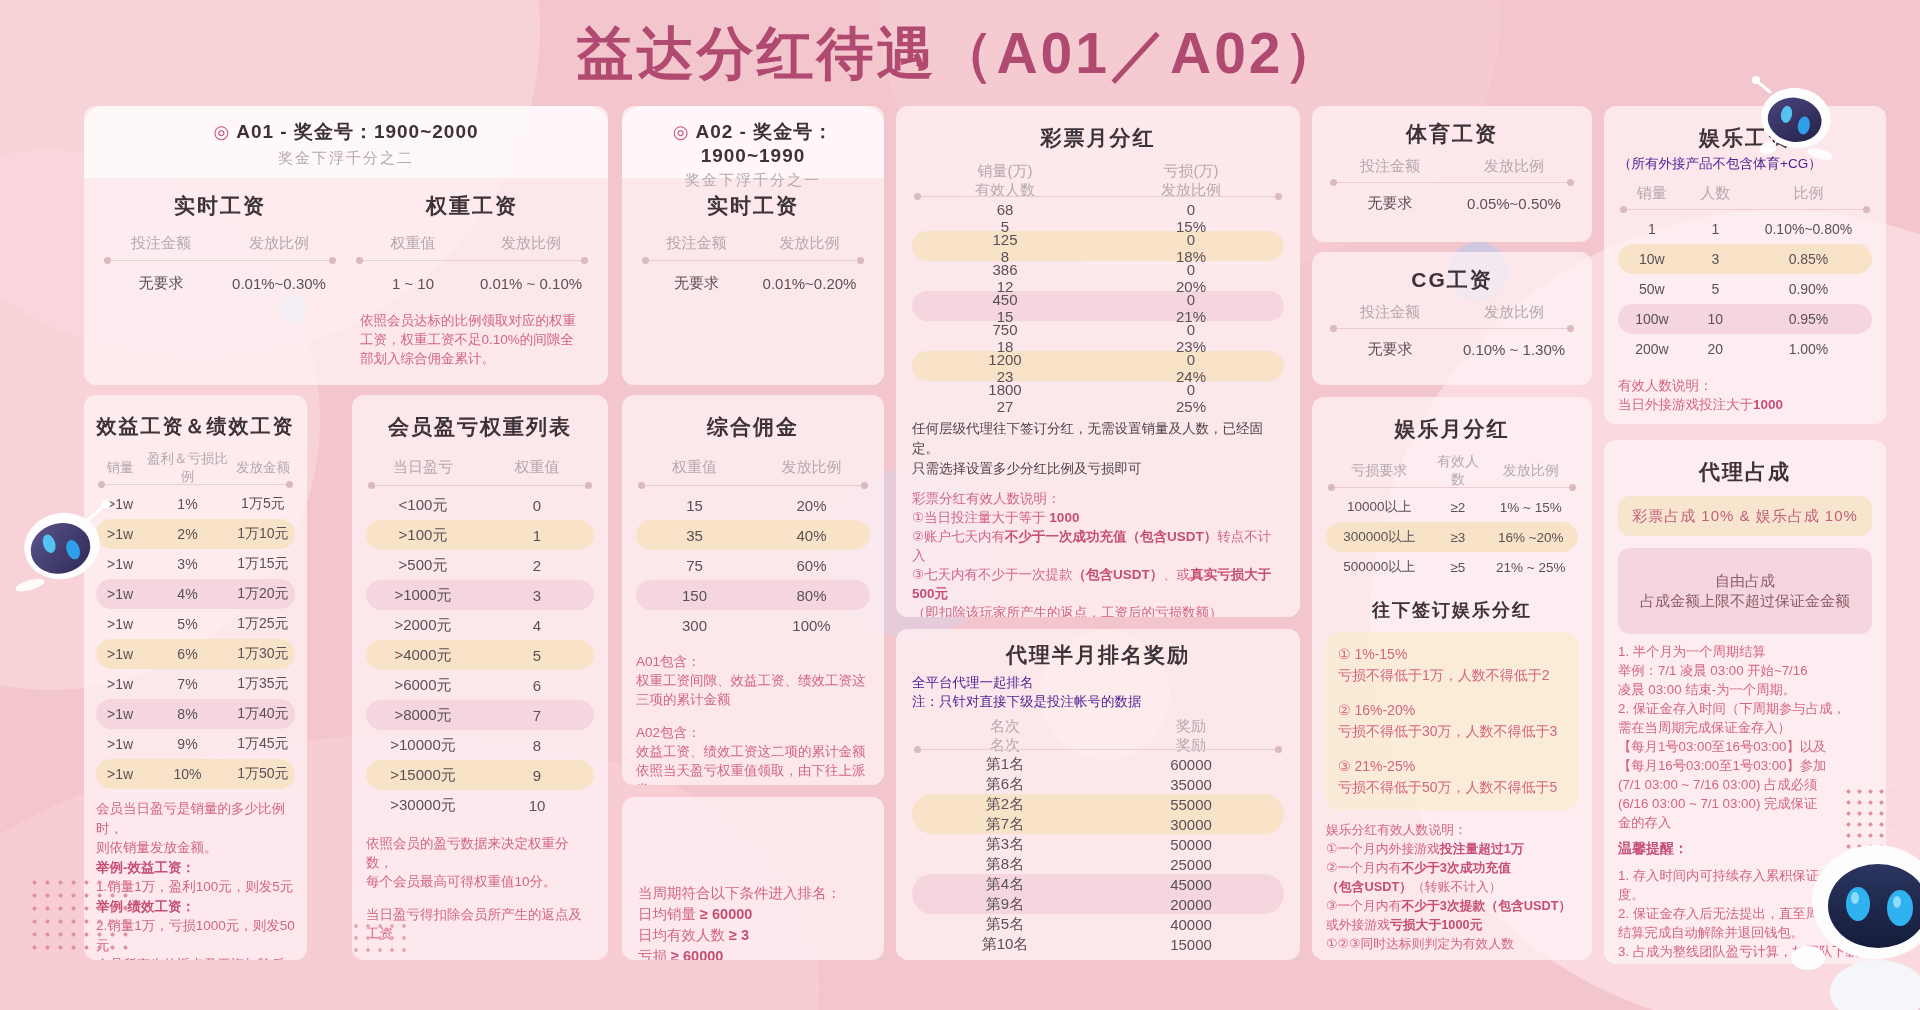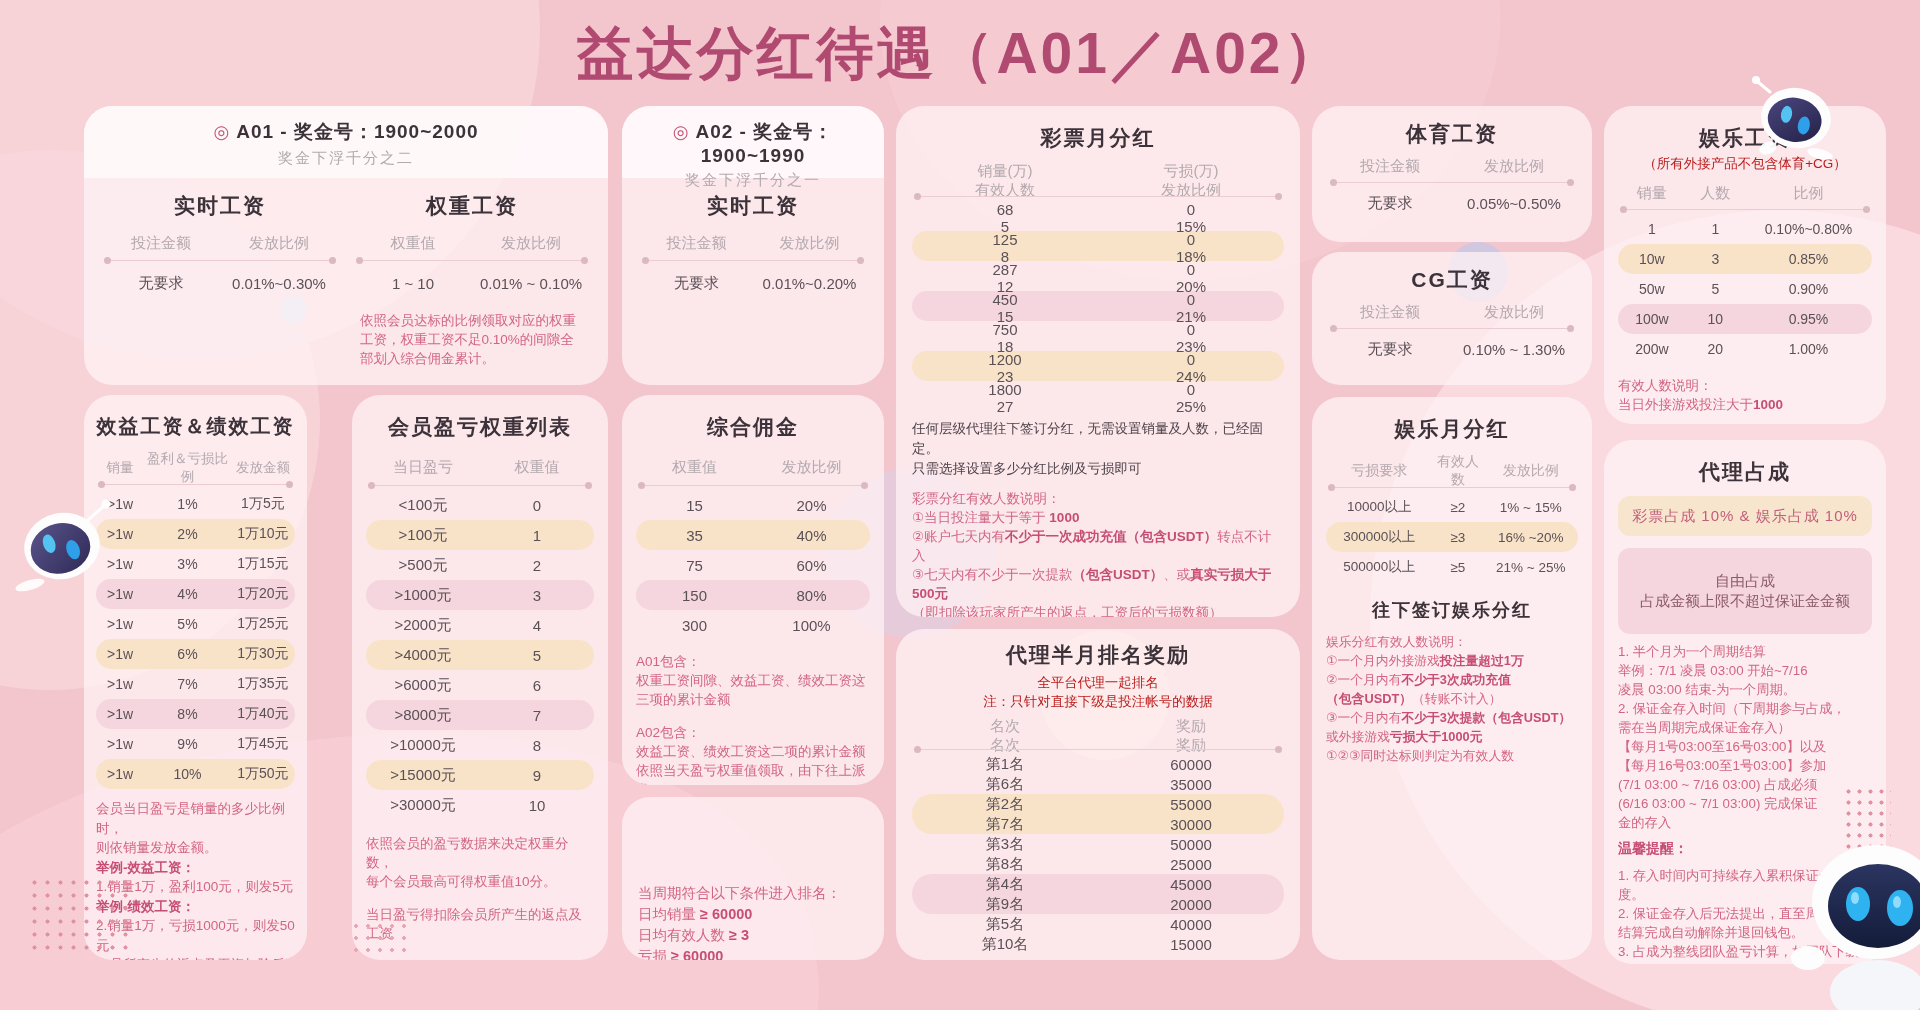--- a/index.html
+++ b/index.html
@@ -12,21 +12,21 @@
 #blob-bottom{left:-160px;top:740px;width:980px;height:560px;background:rgba(247,206,213,.8);transform:rotate(-7deg);border-radius:48%}
 #blob-top-mid{left:880px;top:-240px;width:620px;height:520px;background:rgba(247,206,212,.6)}
 #blob-lav1{left:1448px;top:242px;width:60px;height:60px;background:rgba(199,200,230,.8)}
 #blob-lav2{left:826px;top:468px;width:170px;height:170px;background:rgba(216,211,234,.45)}
 #blob-blue{left:280px;top:296px;width:27px;height:27px;background:rgba(207,224,244,.9)}
 #blob-cream{left:1040px;top:630px;width:130px;height:130px;background:rgba(248,227,205,.55)}
 
 .page-title{position:absolute;top:16px;left:0;right:0;text-align:center;font-size:57px;font-weight:bold;
  color:#b04a71;letter-spacing:3px}
 
-.card{position:absolute;background:rgba(255,243,245,.74);border-radius:28px;padding:12px 16px;overflow:hidden}
+.card{position:absolute;background:rgba(255,243,245,.74);border-radius:12px;padding:12px 16px;overflow:hidden}
 .card-title{font-size:21px;font-weight:bold;color:#3c3239;text-align:center;letter-spacing:2px;margin-top:6px}
 
 .table{margin-top:10px}
 .trow{display:grid;align-items:center;text-align:center;color:#5a5157;font-size:15px;height:30px;border-radius:15px}
 .trow.thead{height:32px}
 .trow.thead .tcell{color:#b3a9ae;font-size:15px}
 .hl-orange{background:#f9e3c8}
 .hl-pink{background:#f5d6de}
 .tdivider{height:1px;background:#e9cdd3;margin:2px 6px 4px;position:relative}
 .tdivider::before,.tdivider::after{content:"";position:absolute;width:7px;height:7px;border-radius:50%;background:#dbb9c1;top:-3px}
@@ -55,21 +55,21 @@
 .bullet-icon{color:#c64e74;margin-right:6px;font-size:18px}
 .split-sub{color:#b3a9ae;font-size:15px;margin-top:4px;letter-spacing:2px}
 .split-body{display:flex;padding:0 10px}
 .half{flex:1;padding:0 8px}
 .sec-title{margin-top:14px;font-size:21px;font-weight:bold;color:#3c3239;text-align:center;letter-spacing:2px}
 .mini{margin-top:8px}
 .mini .trow{height:36px}
 .mini .trow.thead{height:30px}
 .weight-note{margin-top:10px;padding:0 6px}
 
-.sub-orange{color:#b91c1c;font-size:13.5px;text-align:center;line-height:19px;margin-top:4px}
+.sub-orange{color:#4c1d95;font-size:13.5px;text-align:left;line-height:19px;margin-top:4px}
 .sign-title{margin-top:16px;font-size:18px;font-weight:bold;color:#3c3239;text-align:center;letter-spacing:2px}
 .box-cream{margin-top:10px;background:rgba(250,235,213,.92);border-radius:14px;padding:12px 12px;
  color:#d26583;font-size:14px;line-height:21px}
 .box-cream .note-line.blank{height:8px}
 .box-orange{margin-top:10px;background:rgba(248,229,202,.95);border-radius:12px;height:40px;line-height:40px;
  text-align:center;color:#c05f7c;font-size:15px;letter-spacing:1px}
 .box-pink{margin-top:12px;background:rgba(245,213,220,.95);border-radius:12px;padding:23px 4px;text-align:center;
  color:#8a5a68;font-size:15px;line-height:20px}
 .warm-title{color:#c64e74;font-weight:bold;font-size:14px;margin-top:8px}
 #card-share .note-rose{font-size:13.3px;line-height:19px;margin-top:8px}
@@ -209,21 +209,21 @@
         <div class="tcell">5</div>
         <div class="tcell">15%</div>
       </div>
       <div class="trow hl-orange">
         <div class="tcell">125</div>
         <div class="tcell">0</div>
         <div class="tcell">8</div>
         <div class="tcell">18%</div>
       </div>
       <div class="trow">
-        <div class="tcell">287</div>
+        <div class="tcell">386</div>
         <div class="tcell">0</div>
         <div class="tcell">12</div>
         <div class="tcell">20%</div>
       </div>
       <div class="trow hl-pink">
         <div class="tcell">450</div>
         <div class="tcell">0</div>
         <div class="tcell">15</div>
         <div class="tcell">21%</div>
       </div>
@@ -355,20 +355,30 @@
         <div class="tcell">≥3</div>
         <div class="tcell">16% ~20%</div>
       </div>
       <div class="trow">
         <div class="tcell">500000以上</div>
         <div class="tcell">≥5</div>
         <div class="tcell">21% ~ 25%</div>
       </div>
     </div>
   <h3 class="sign-title">往下签订娱乐分红</h3>
+  <div class="box-cream">
+      <div class="note-line">① 1%-15%</div>
+      <div class="note-line">亏损不得低于1万，人数不得低于2</div>
+      <div class="note-line blank">&nbsp;</div>
+      <div class="note-line">② 16%-20%</div>
+      <div class="note-line">亏损不得低于30万，人数不得低于3</div>
+      <div class="note-line blank">&nbsp;</div>
+      <div class="note-line">③ 21%-25%</div>
+      <div class="note-line">亏损不得低于50万，人数不得低于5</div>
+    </div>
   <div class="note note-rose">
       <div class="note-line">娱乐分红有效人数说明：</div>
       <div class="note-line">①一个月内外接游戏<b>投注量超过1万</b></div>
       <div class="note-line">②一个月内有<b>不少于3次成功充值</b></div>
       <div class="note-line"><b>（包含USDT）</b>（转账不计入）</div>
       <div class="note-line">③一个月内有<b>不少于3次提款（包含USDT）</b></div>
       <div class="note-line">或外接游戏<b>亏损大于1000元</b></div>
       <div class="note-line">①②③同时达标则判定为有效人数</div>
     </div>
 </section>

